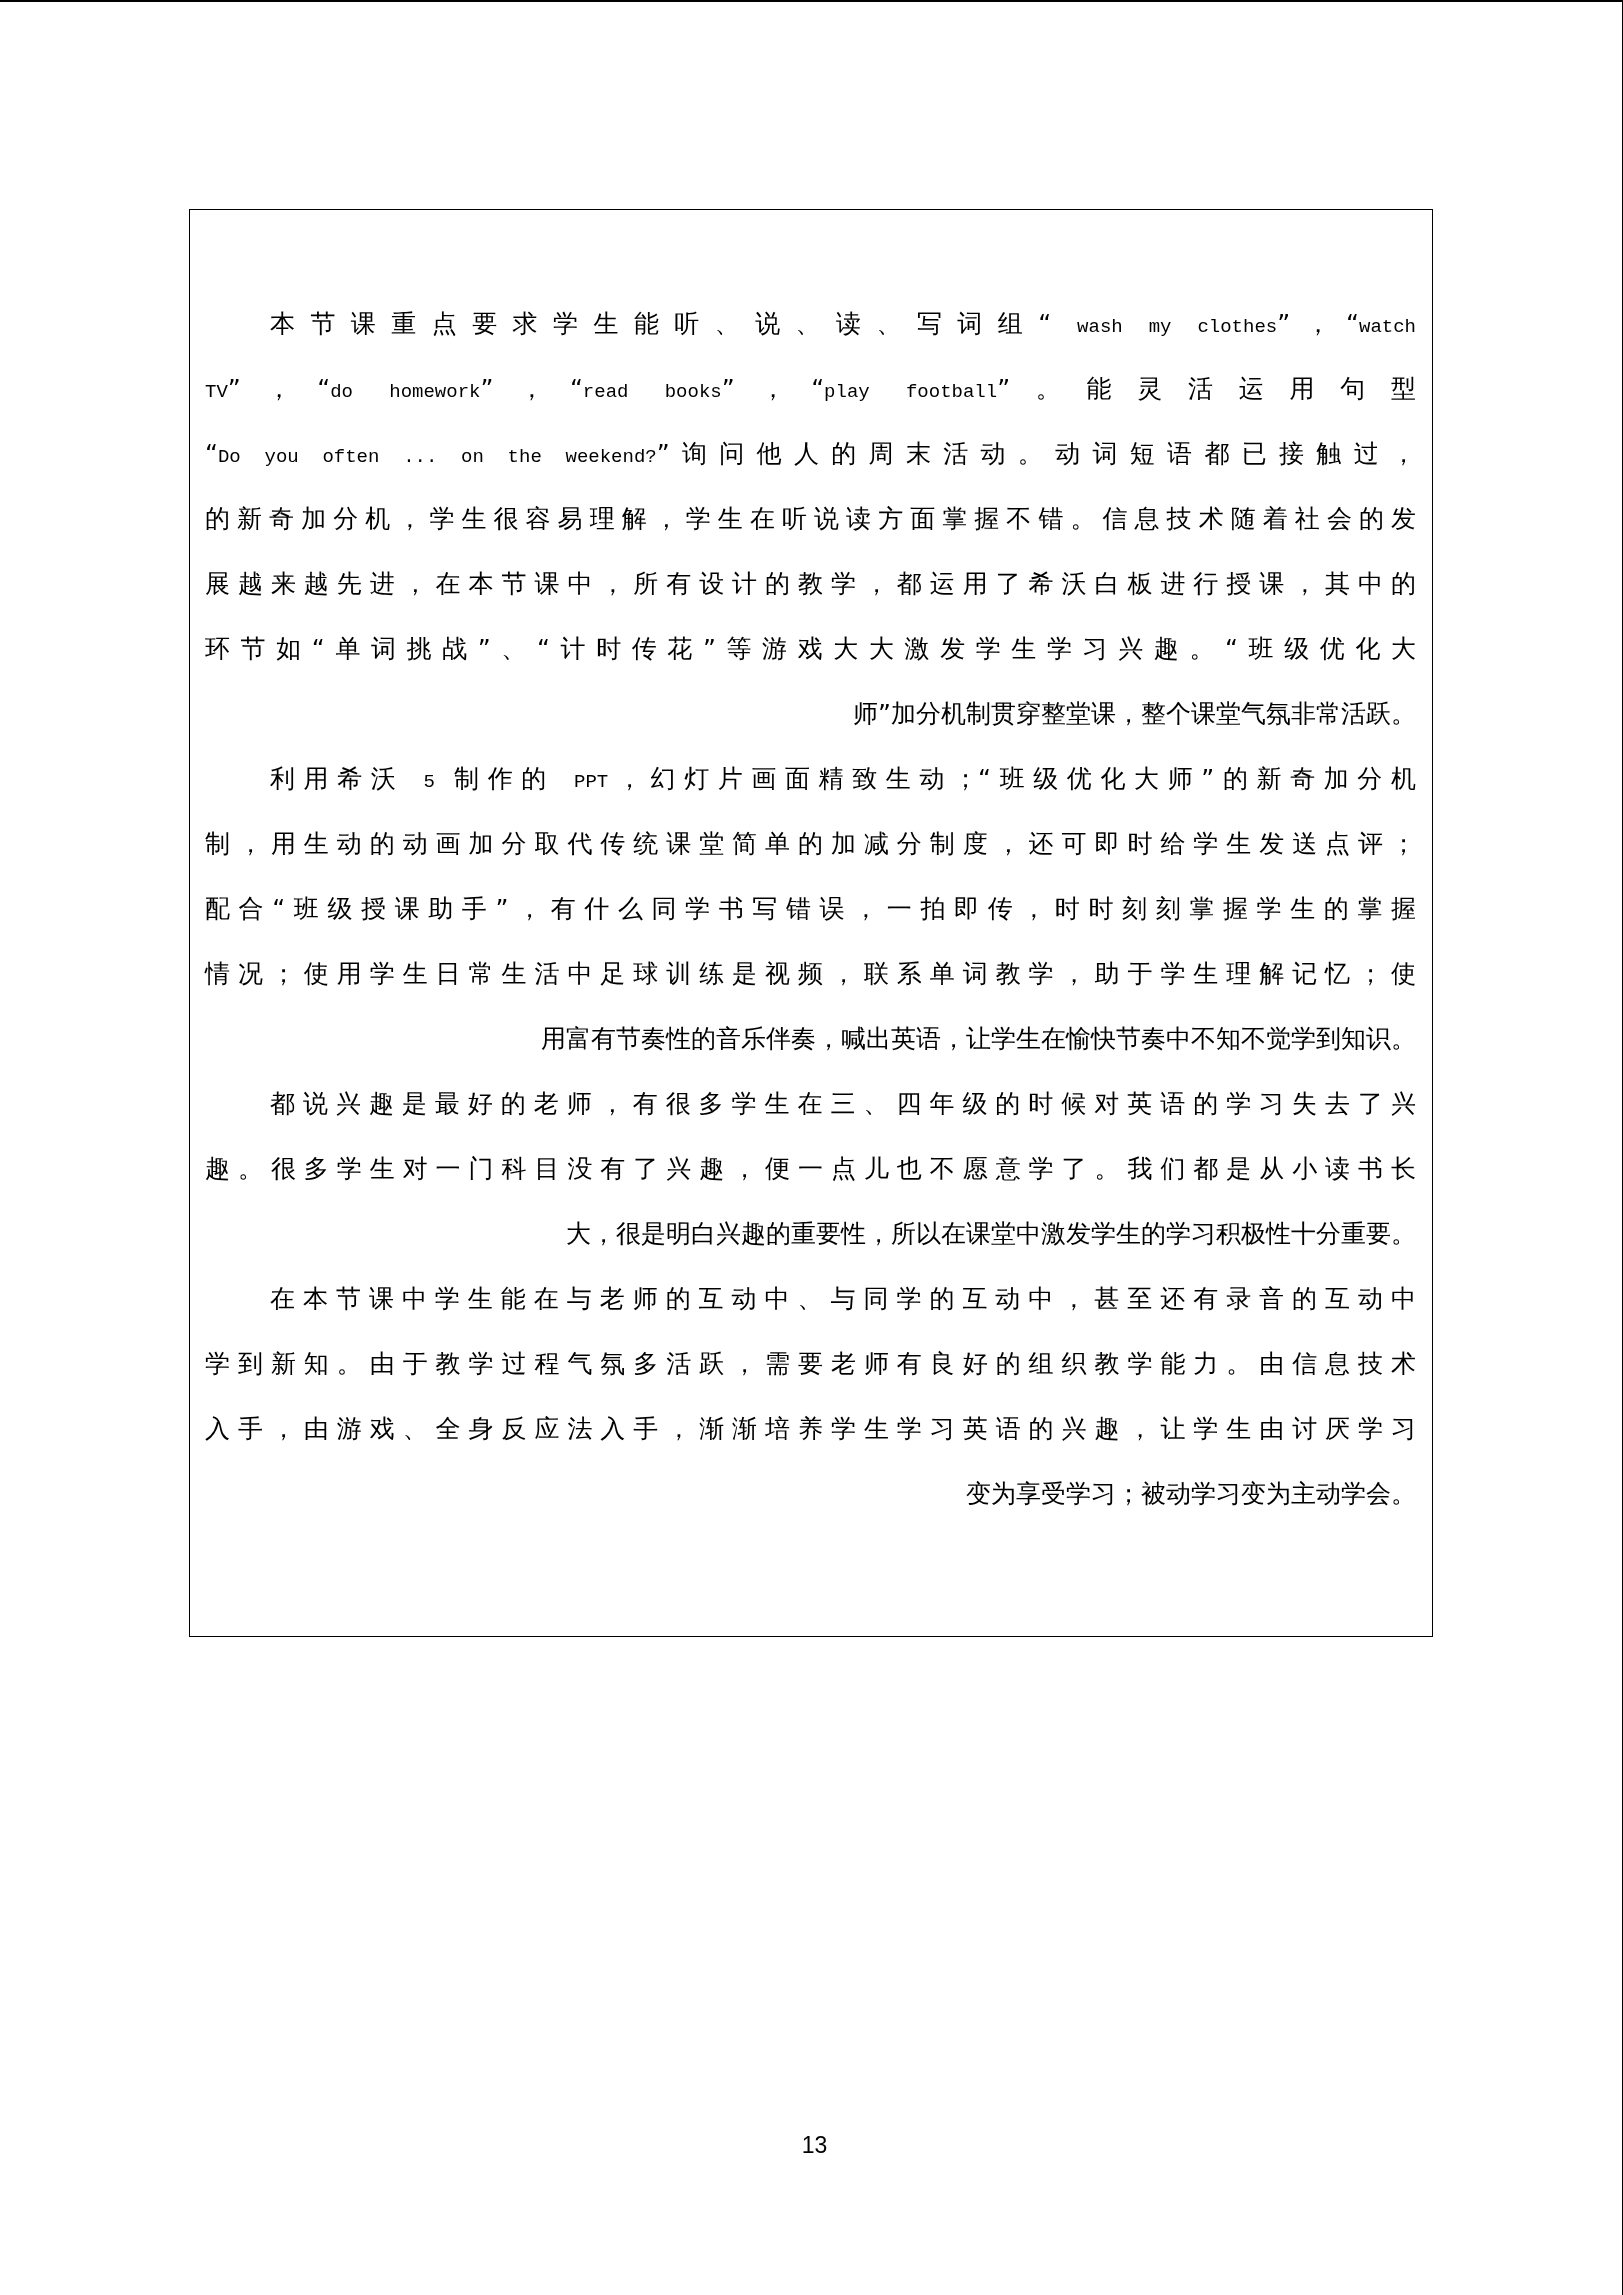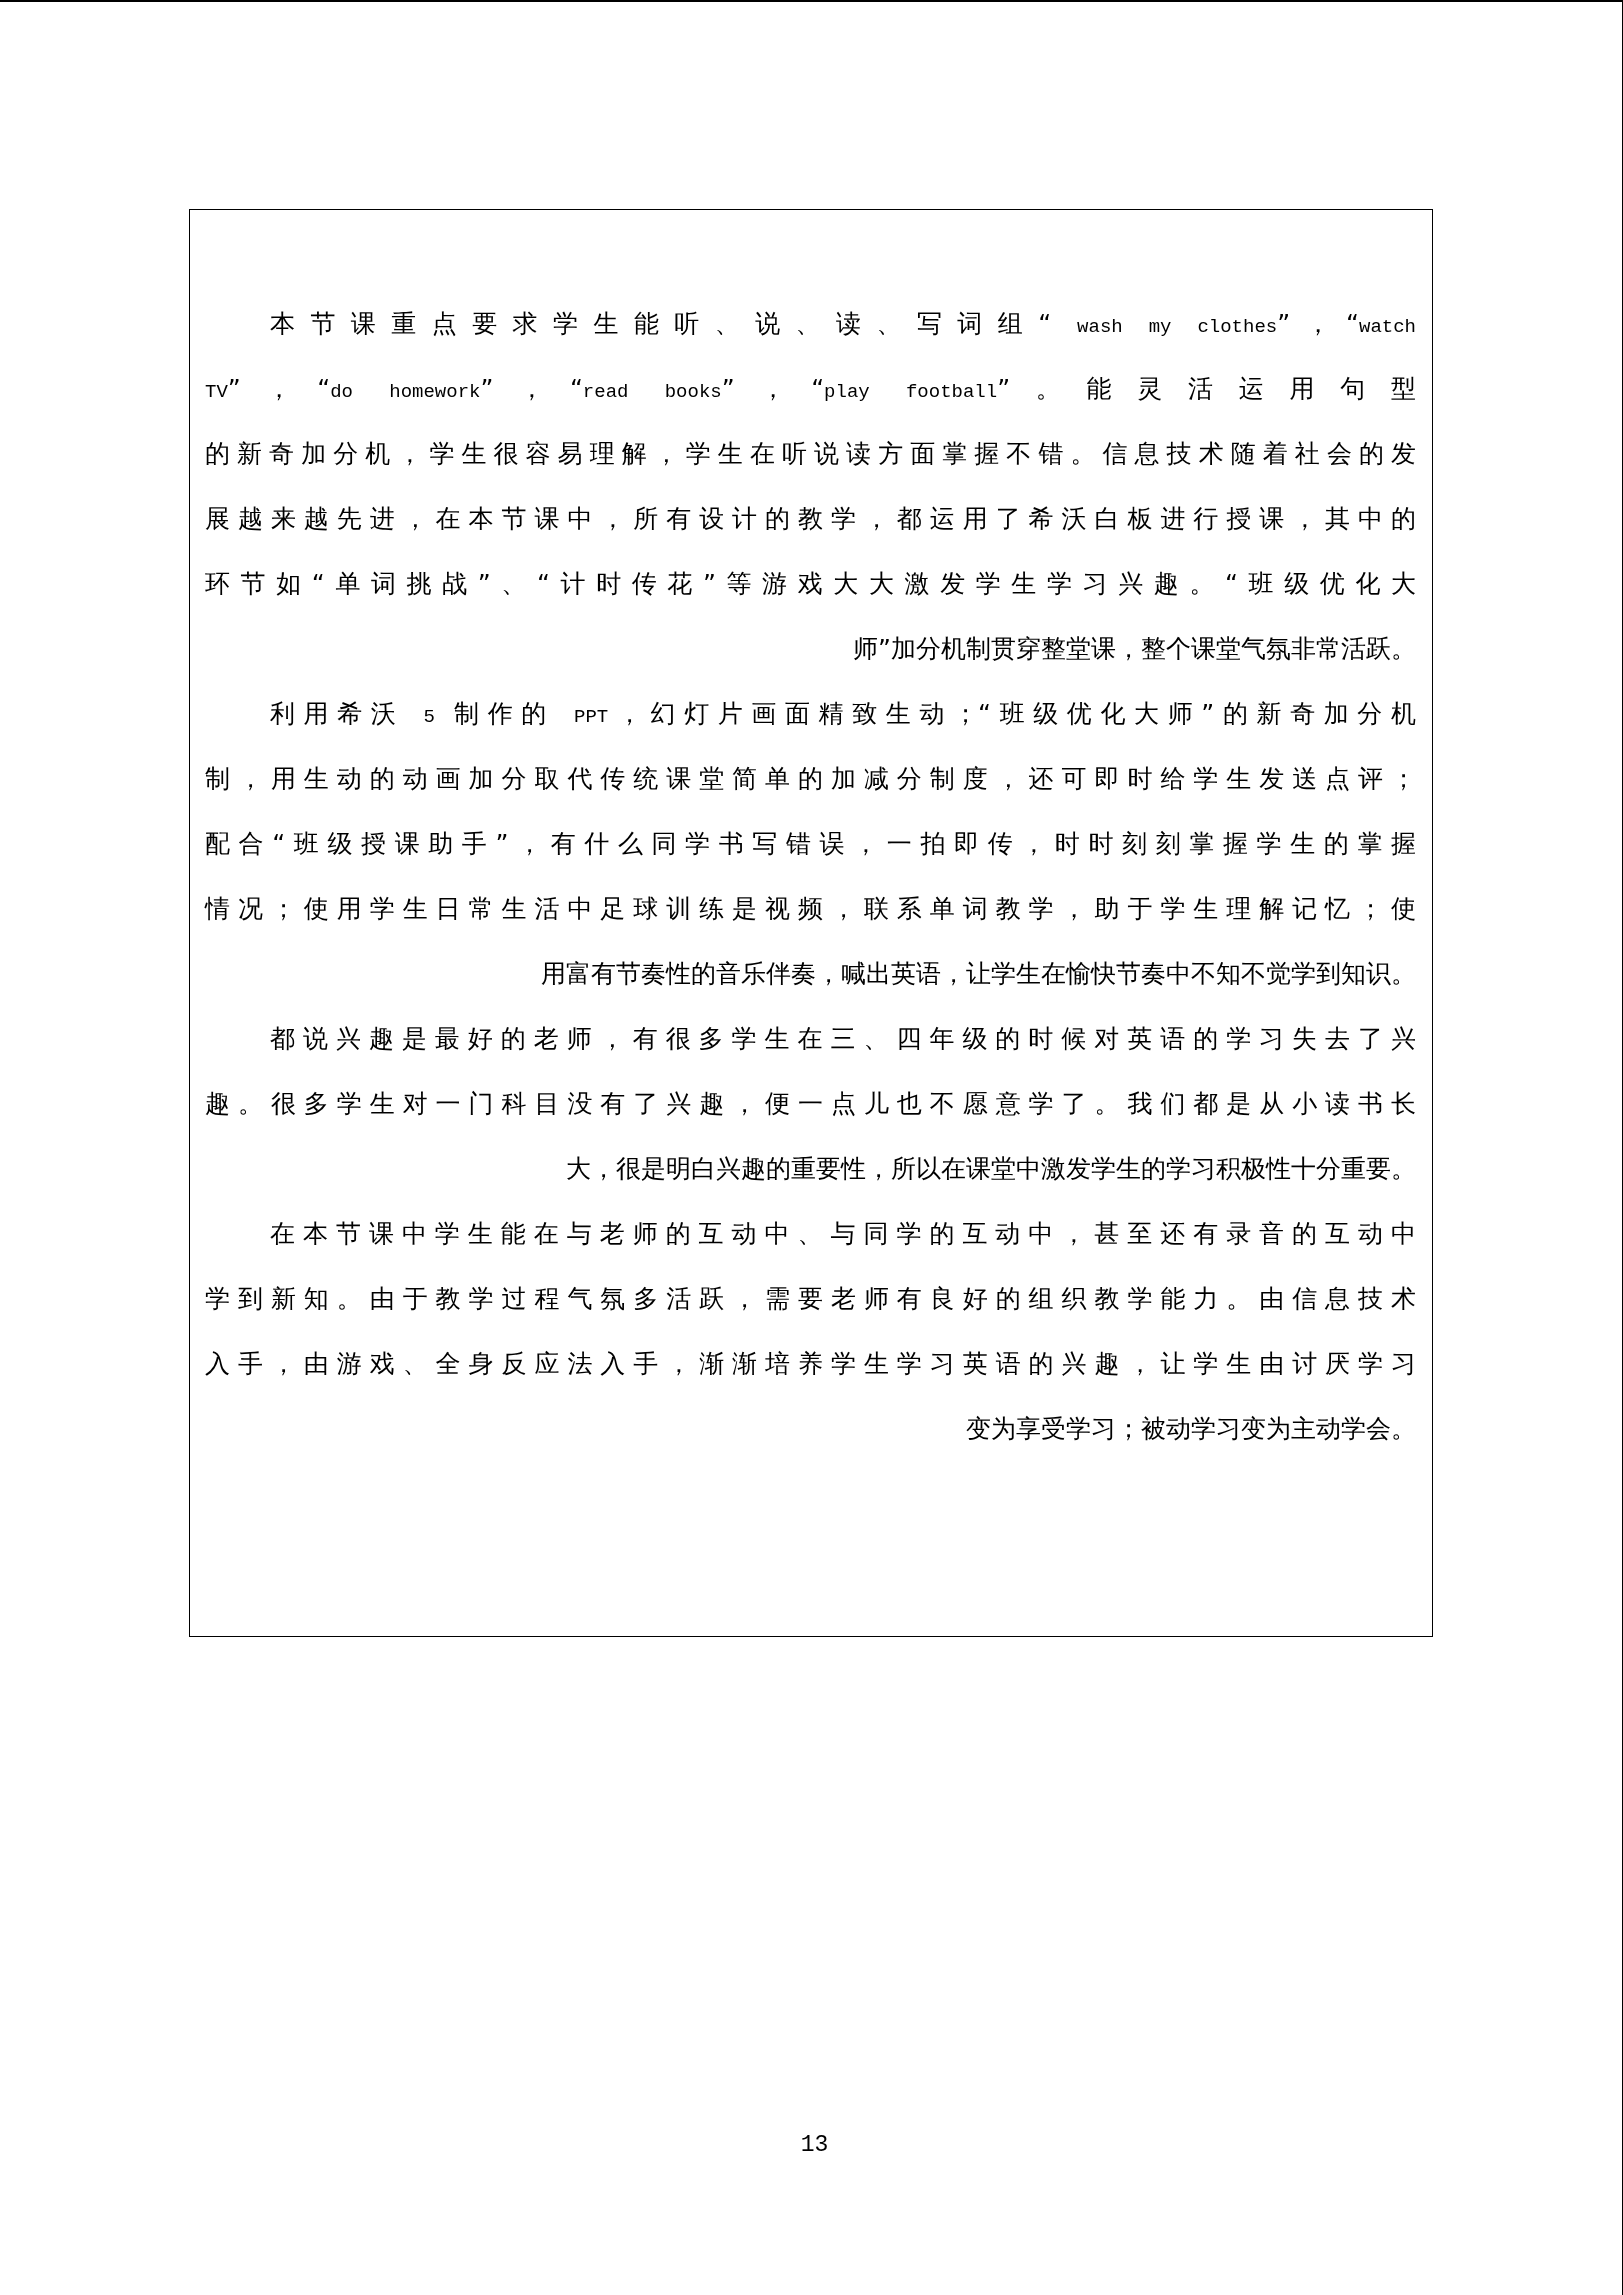--- a/index.html
+++ b/index.html
@@ -19,38 +19,39 @@
     position: absolute; left: 205px; top: 288px; width: 1211px;
     font-size: 33px; line-height: 65px;
   }
   .line { height: 65px; white-space: nowrap; overflow: visible; text-align: right; }
   .line.j { text-align: justify; text-align-last: justify; white-space: normal; word-spacing: 0; }
   .line.first { padding-left: 65px; }
   .cjk { font-family: "DejaVu Sans", "Liberation Serif", serif; font-size: 25px; }
   .lat { font-family: "Liberation Mono", "DejaVu Sans Mono", monospace; font-size: 19px; }
   .page-number {
     position: absolute; left: 777px; top: 2128px; width: 75px; text-align: center;
-    font-family: Liberation Mono, monospace; font-size: 23px; line-height: 34px;
+    font-family: Liberation Sans, sans-serif; font-size: 23px; line-height: 34px;
   }
 </style>
 </head>
 <body>
 
 <div class="top-rule"></div>
 <div class="right-rule"></div>
 
 <div class="frame"></div>
 
 <div class="text-block">
 
   <div>
     <div class="line j first"><span class="cjk">本节课重点要求学生能听、说、读、写词组“</span> <span class="lat">wash</span> <span class="lat">my</span> <span class="lat">clothes</span><span class="cjk">”，“</span><span class="lat">watch</span></div>
 
     <div class="line j"><span class="lat">TV</span><span class="cjk">”，“</span><span class="lat">do</span> <span class="lat">homework</span><span class="cjk">”，“</span><span class="lat">read</span> <span class="lat">books</span><span class="cjk">”，“</span><span class="lat">play</span> <span class="lat">football</span><span class="cjk">”。能灵活运用句型</span></div>
 
+    <div class="line j"><span class="cjk">“</span><span class="lat" style="white-space:nowrap">Do you often ... on the weekend?</span><span class="cjk">”询问他人的周末活动。动词短语都已接触过，</span></div>
 
     <div class="line j"><span class="cjk">的新奇加分机，学生很容易理解，学生在听说读方面掌握不错。信息技术随着社会的发</span></div>
     <div class="line j"><span class="cjk">展越来越先进，在本节课中，所有设计的教学，都运用了希沃白板进行授课，其中的</span></div>
     <div class="line j"><span class="cjk">环节如“单词挑战”、“计时传花”等游戏大大激发学生学习兴趣。“班级优化大</span></div>
     <div class="line"><span class="cjk">师”加分机制贯穿整堂课，整个课堂气氛非常活跃。</span></div>
   </div>
 
   <div>
     <div class="line j first"><span class="cjk">利用希沃</span> <span class="lat">5</span> <span class="cjk">制作的</span> <span class="lat">PPT</span><span class="cjk">，幻灯片画面精致生动；“班级优化大师”的新奇加分机</span></div>
     <div class="line j"><span class="cjk">制，用生动的动画加分取代传统课堂简单的加减分制度，还可即时给学生发送点评；</span></div>

